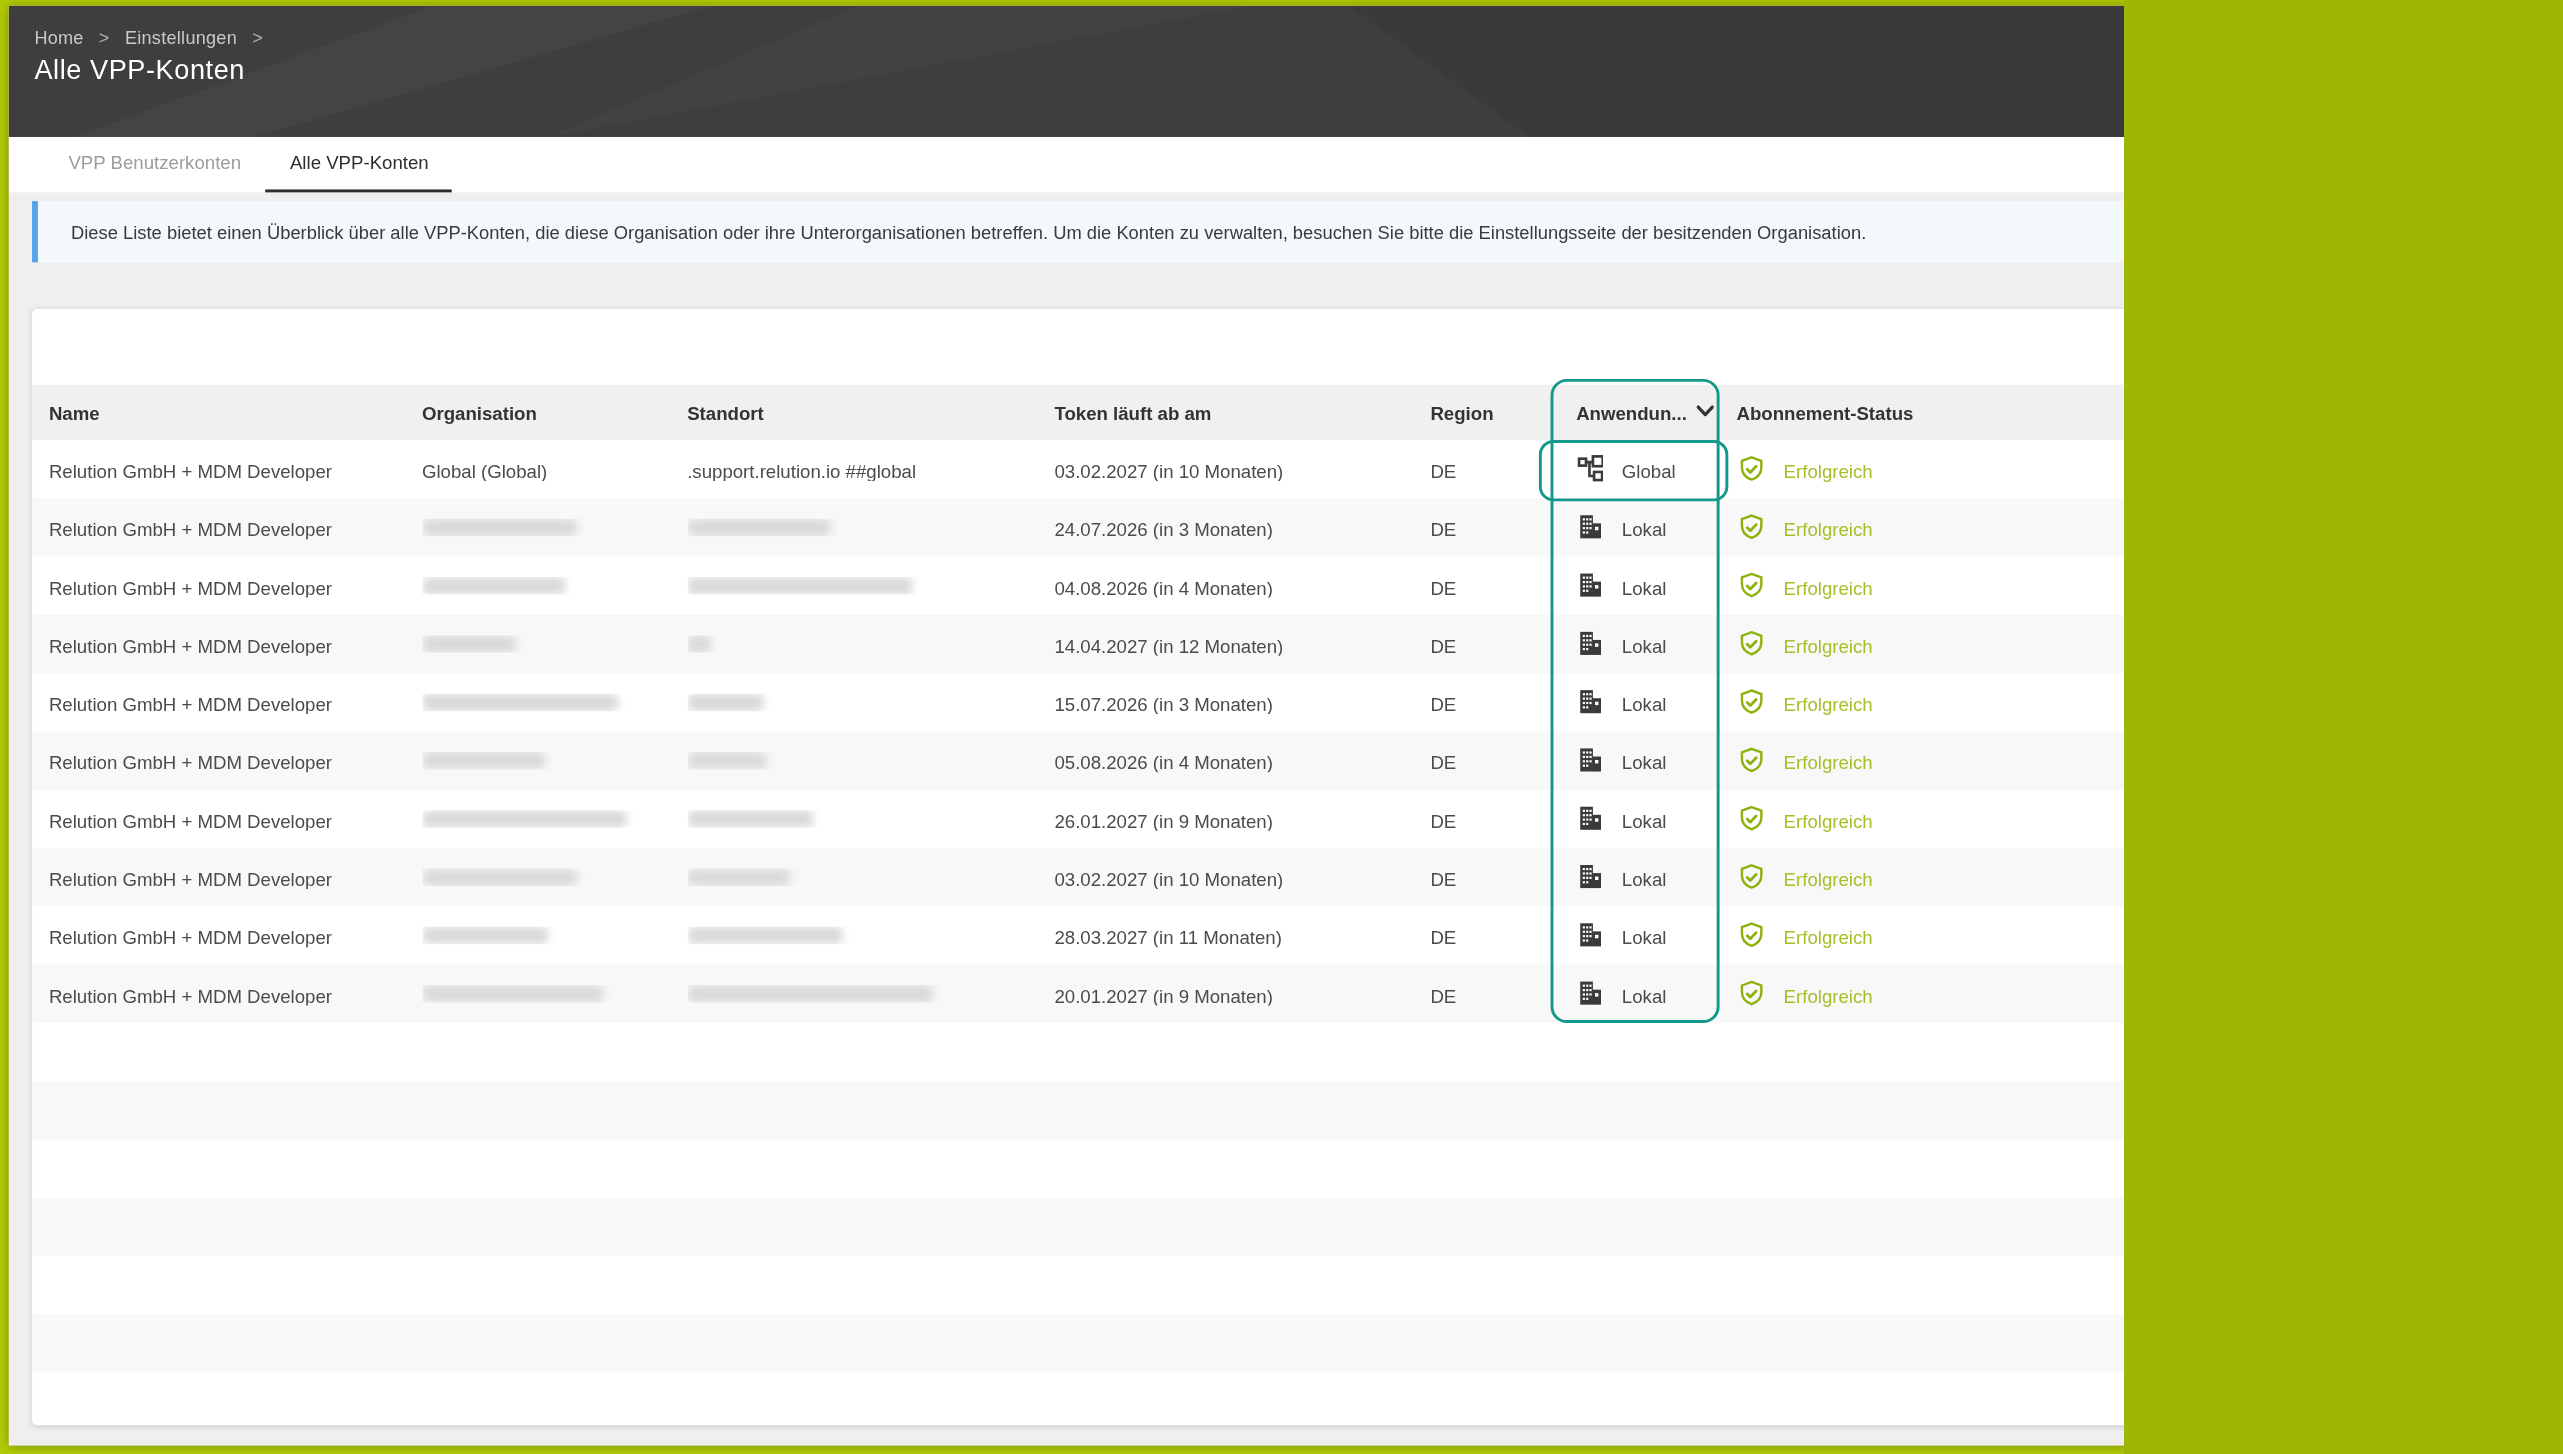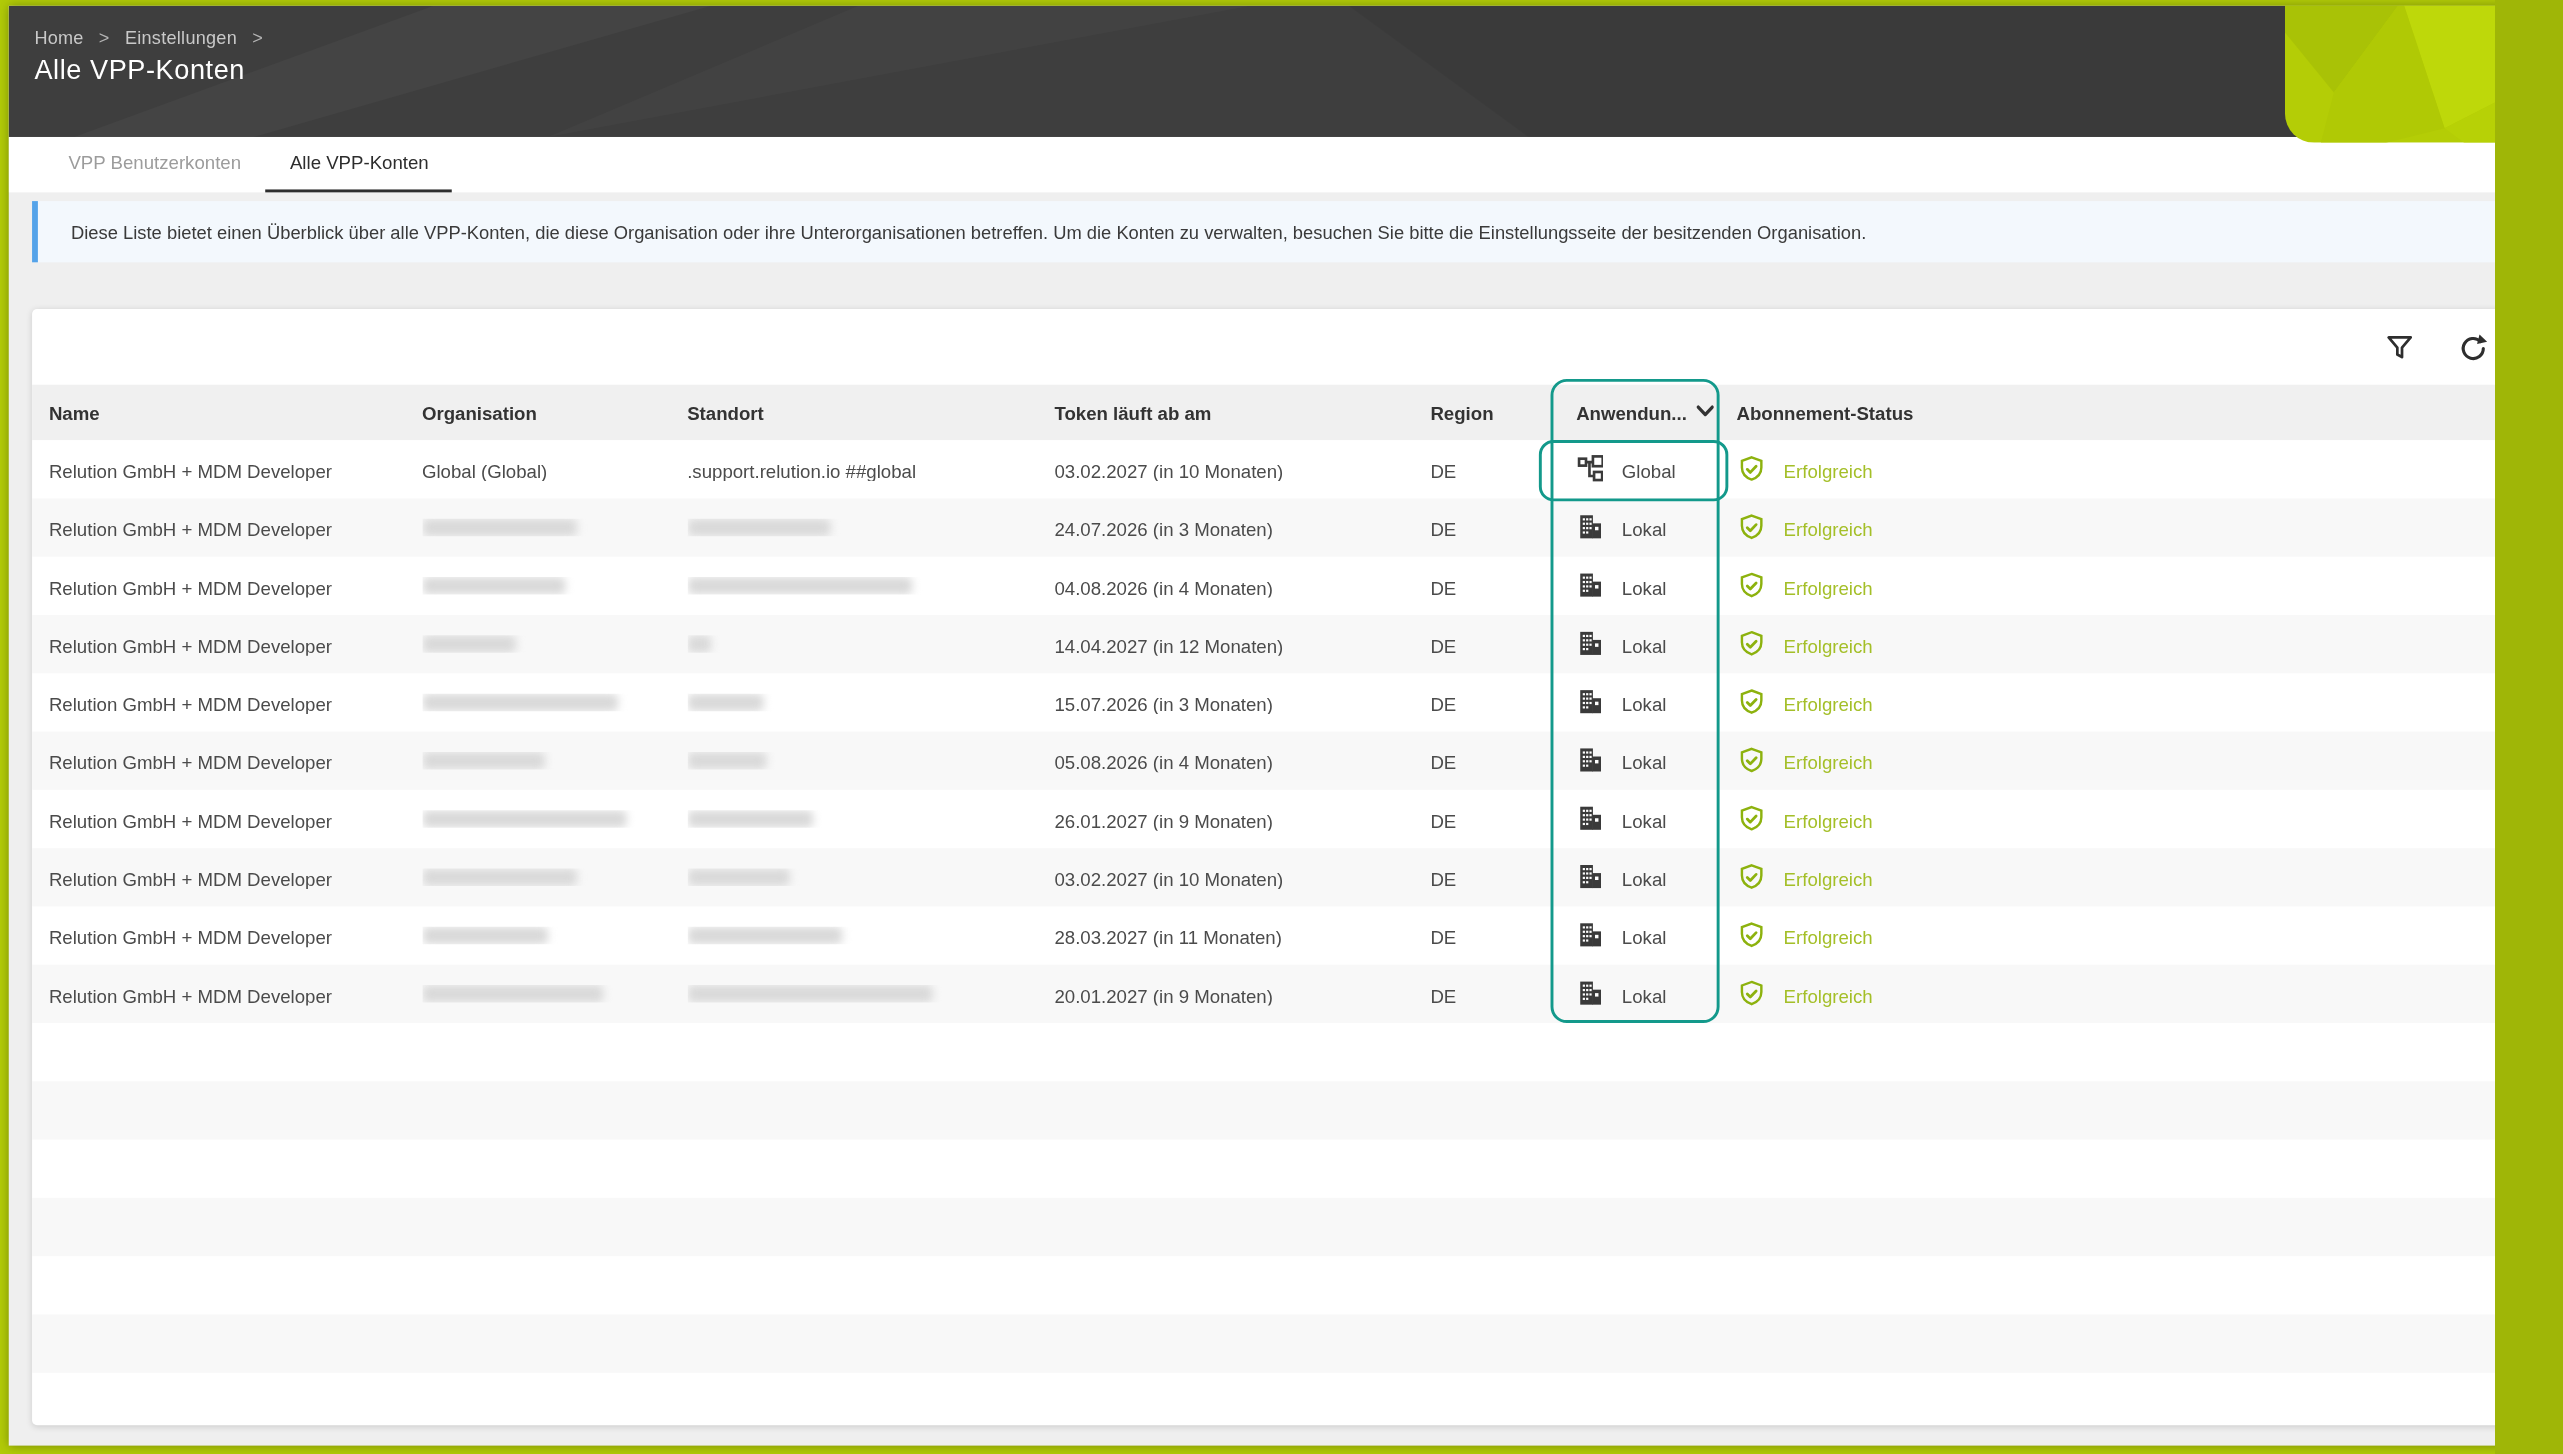--- a/index.html
+++ b/index.html
@@ -1,17 +1,17 @@
 <!DOCTYPE html>
 <html style="--frame-green: #b2cb08; --header-dark: #3e3e3e; --accent-blue: #55a3e9; --banner-bg: #f3f8fd; --page-bg: #efefef; --thead-bg: #f0f0f0; --stripe-bg: #f8f8f8; --highlight-teal: #13998b; --status-green-icon: #8db20e; --status-green-text: #a4bf28; --active-tab: #2d2d2d; --inactive-tab: #9c9c9c; --text-dark: #4b4b4b;font-size:9px"><head>
 <meta charset="utf-8">
 <style>
   html,body{margin:0;padding:0;}
   body{width:2563px;height:1455px;overflow:hidden;background:#9fb607;font-family:"Liberation Sans","DejaVu Sans",sans-serif;}
-  .stage{position:relative;width:2495px;height:1455px;overflow:hidden;}
+  .stage{position:relative;width:2124px;height:1455px;overflow:hidden;}
   .viewport{position:absolute;left:0;top:0;width:879px;height:499px;transform:scale(2.91454);transform-origin:0 0;}
 
   .frame{position:absolute;inset:0;background:var(--frame-green,#b2cb08);}
   .app{position:absolute;left:2.8px;top:2.2px;right:2.8px;bottom:3.4px;background:var(--page-bg,#efefef);overflow:hidden;box-shadow:0 0 3.4px rgba(50,60,0,.45);}
 
   
   .page-header{position:absolute;left:0;top:0;right:0;height:45px;background:var(--header-dark,#3e3e3e);overflow:hidden;}
   .page-header svg.facets{position:absolute;inset:0;width:100%;height:100%;}
   .hdr-inner{position:relative;padding:7.3px 0 0 9px;z-index:2;}
   .breadcrumb{font-size:6.2px;color:#c9c9c9;letter-spacing:0.1px;}

